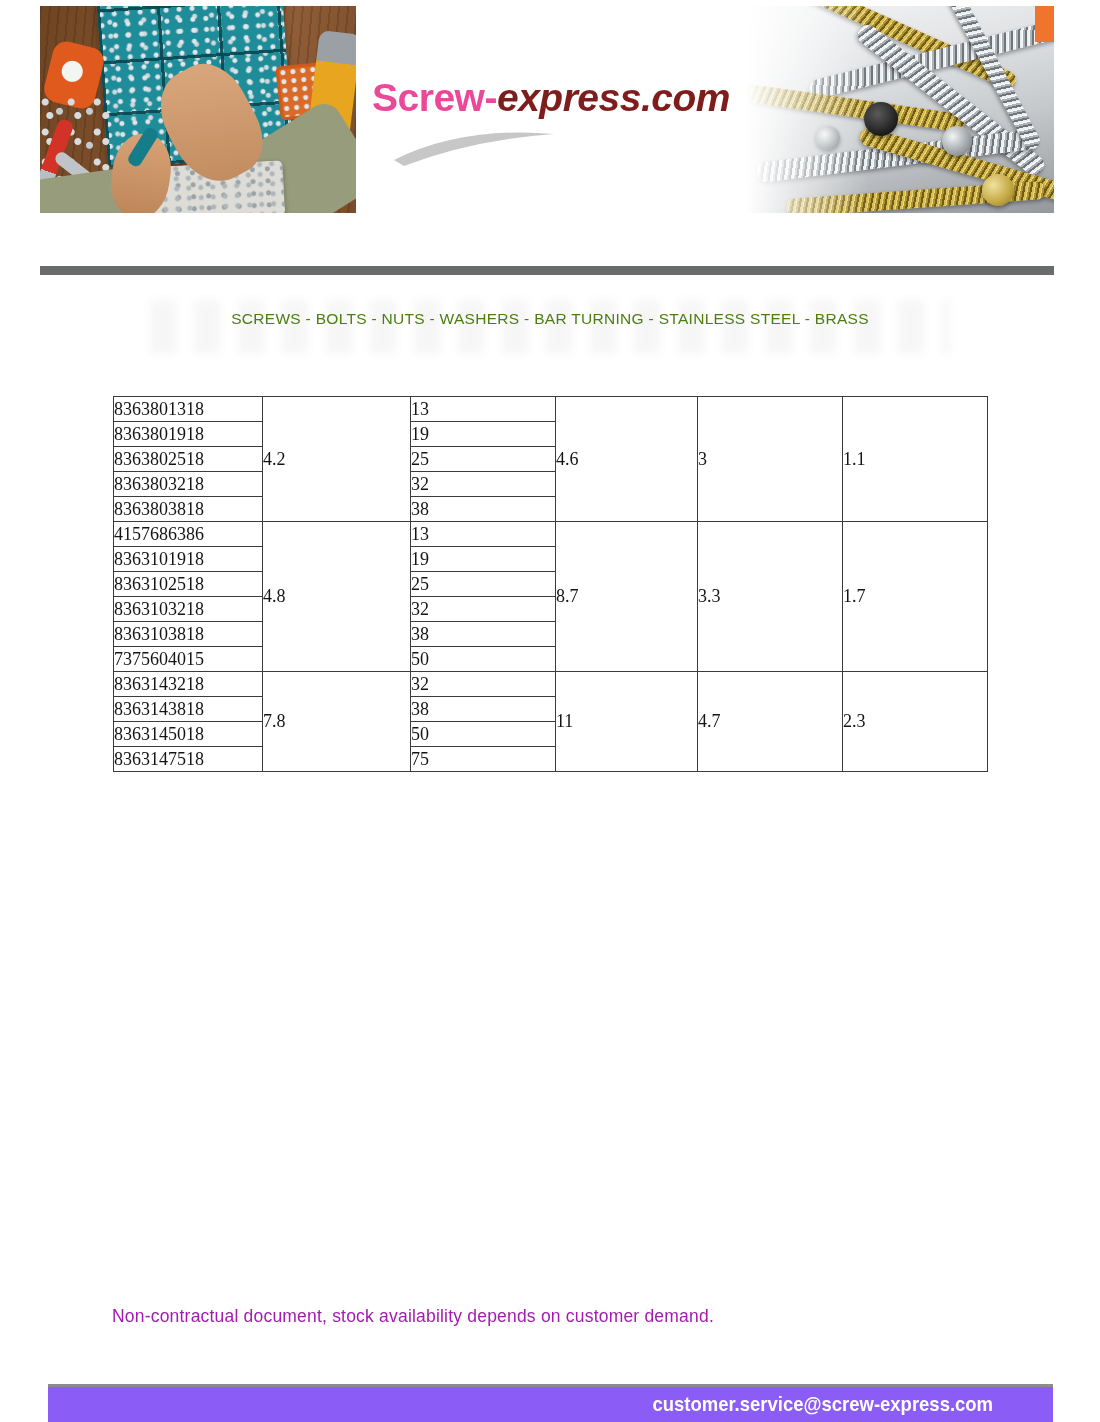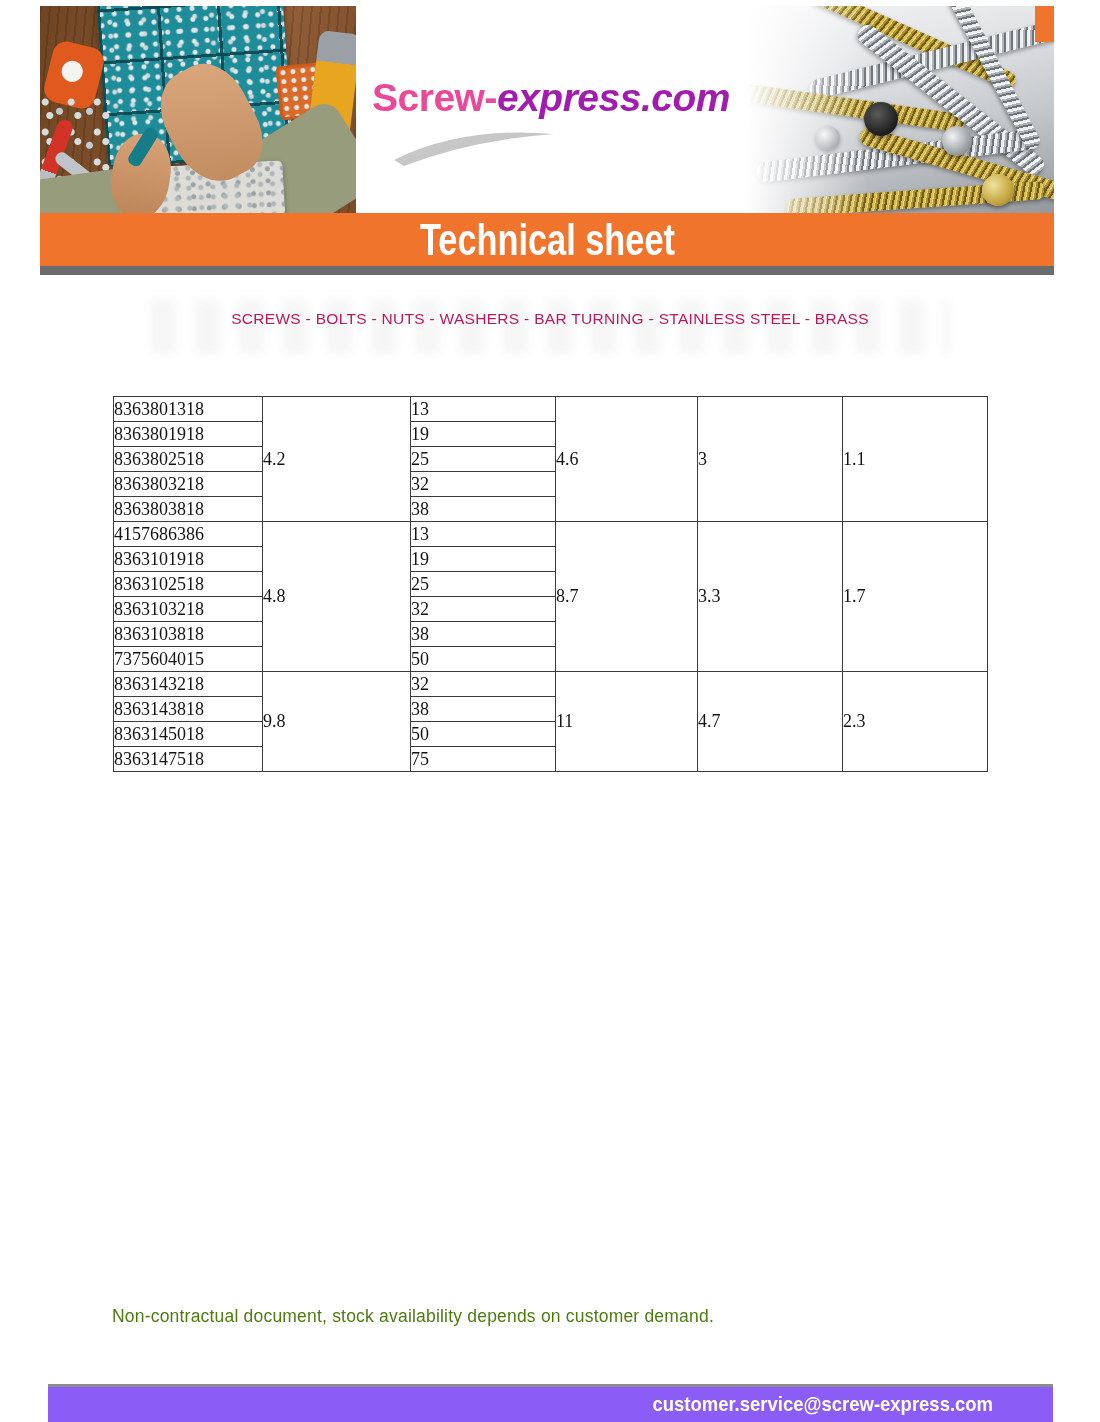--- a/index.html
+++ b/index.html
@@ -45,21 +45,21 @@
     border-radius:6px;transform:rotate(-3deg);box-shadow:0 2px 5px rgba(0,0,0,.3);}
   .orange-bin{left:238px;top:58px;width:46px;height:48px;background:
       radial-gradient(circle at 40% 40%,#e3e7e9 0 2px,rgba(0,0,0,0) 3px),#d96a28;
     background-size:10px 9px,auto;border:3px solid #cf5a1c;border-radius:5px;transform:rotate(-6deg);}
   .yellow-tool{left:272px;top:26px;width:42px;height:128px;background:linear-gradient(180deg,#9aa0a5 0 24%,#e8a51f 24%);border-radius:10px;transform:rotate(7deg);}
 
   .logo-area{position:absolute;left:356px;top:6px;width:390px;height:207px;background:#fff;}
   .logo-line{position:absolute;left:0;top:70px;width:100%;text-align:center;
     font-size:39px;font-weight:700;letter-spacing:-.5px;white-space:nowrap;}
   .logo-part1{color:#ec4899;}
-  .logo-part2{color:#a21caf;font-style:italic;}
+  .logo-part2{color:#7f1d1d;font-style:italic;}
   .swoosh{position:absolute;left:36px;top:114px;}
 
   .photo-right{left:746px;width:308px;
     background:linear-gradient(165deg,#f4f5f6 0%,#e3e5e7 30%,#c6c9cc 62%,#94989c 100%);}
   .screw{position:absolute;border-radius:9px;box-shadow:0 2px 4px rgba(0,0,0,.35);}
   .screw.gold{background:repeating-linear-gradient(105deg,#6f5a16 0 2px,#d8bd52 2px 4px,#e8d87c 4px 5px,#b09232 5px 7px);}
   .screw.silver{background:repeating-linear-gradient(105deg,#6f7478 0 2px,#eceff1 2px 4px,#f8fafb 4px 5px,#aeb3b7 5px 7px);}
   .head{position:absolute;border-radius:50%;box-shadow:0 2px 4px rgba(0,0,0,.4);}
   .head.black{background:radial-gradient(circle at 40% 35%,#5a5a5a,#1c1c1c 70%);}
   .head.chrome{background:radial-gradient(circle at 35% 35%,#f2f4f5,#9da2a6 60%,#6c7074);}
@@ -70,30 +70,30 @@
   
   .banner{position:absolute;left:40px;top:213px;width:1014px;height:53px;background:#f0742c;text-align:center;}
   .banner-title{display:inline-block;line-height:53px;color:#ffffff;font-size:44px;font-weight:700;transform:scaleX(.78);white-space:nowrap;}
   .banner-shadow{position:absolute;left:40px;top:266px;width:1014px;height:9px;background:#6a6b6d;}
 
   
   .watermark{position:absolute;left:150px;top:300px;width:800px;height:54px;
     background:repeating-linear-gradient(90deg,rgba(120,120,120,.14) 0 26px,rgba(0,0,0,0) 26px 44px);
     filter:blur(4px);opacity:.45;}
   .subtitle{position:absolute;left:0;top:307px;width:1100px;text-align:center;
-    color:#be185d;font-size:15.5px;line-height:23px;letter-spacing:.3px;}
+    color:#4d7c0f;font-size:15.5px;line-height:23px;letter-spacing:.3px;}
 
   
   table.spec{position:absolute;left:113px;top:396px;border-collapse:collapse;
     font-family:"Liberation Serif",serif;font-size:18px;color:#141414;
     border:1px solid #2f2f2f;}
   table.spec td{border:1px solid #3b3b3b;height:24px;padding:0;vertical-align:middle;}
 
   
-  .note{position:absolute;left:112px;top:1306px;font-size:17.5px;color:#4d7c0f;letter-spacing:.2px;}
+  .note{position:absolute;left:112px;top:1306px;font-size:17.5px;color:#a21caf;letter-spacing:.2px;}
   .footer-bar{position:absolute;left:48px;top:1384px;width:1005px;height:48px;
     background:#8b5cf6;border-top:3px solid #8b8c8e;box-sizing:border-box;
     text-align:right;}
   .footer-email{display:inline-block;margin-right:60px;line-height:33px;color:#ffffff;
     font-size:21px;font-weight:700;transform:scaleX(.88);transform-origin:right center;white-space:nowrap;}
 </style>
 </head>
 <body>
 
 <div class="page">
@@ -133,23 +133,20 @@
     <div class="screw silver" style="left:150px;top:50px;width:190px;height:16px;transform:rotate(62deg);"></div>
     <div class="screw gold" style="left:40px;top:184px;width:260px;height:18px;transform:rotate(-4deg);"></div>
     <div class="head black" style="left:118px;top:96px;width:34px;height:34px;"></div>
     <div class="head chrome" style="left:196px;top:120px;width:30px;height:30px;"></div>
     <div class="head brass" style="left:236px;top:168px;width:32px;height:32px;"></div>
     <div class="head chrome" style="left:70px;top:120px;width:24px;height:24px;"></div>
     <div class="fade-left"></div>
     <div class="corner-accent"></div>
   </div>
 
-  <div class="banner">
-    <span class="banner-title">Technical sheet</span>
-  </div>
   <div class="banner-shadow"></div>
 
   <div class="watermark"></div>
   <div class="subtitle">
     <div>SCREWS - BOLTS - NUTS - WASHERS - BAR TURNING - STAINLESS STEEL - BRASS</div>
   </div>
 
   <table class="spec">
     <colgroup>
       <col style="width:149px">
@@ -210,21 +207,21 @@
         <td>8363103818</td>
         <td>38</td>
       </tr>
       <tr>
         <td>7375604015</td>
         <td>50</td>
       </tr>
 
       <tr>
         <td>8363143218</td>
-        <td rowspan="4">9.8</td>
+        <td rowspan="4">7.8</td>
         <td>32</td>
         <td rowspan="4">11</td>
         <td rowspan="4">4.7</td>
         <td rowspan="4">2.3</td>
       </tr>
       <tr>
         <td>8363143818</td>
         <td>38</td>
       </tr>
       <tr>

